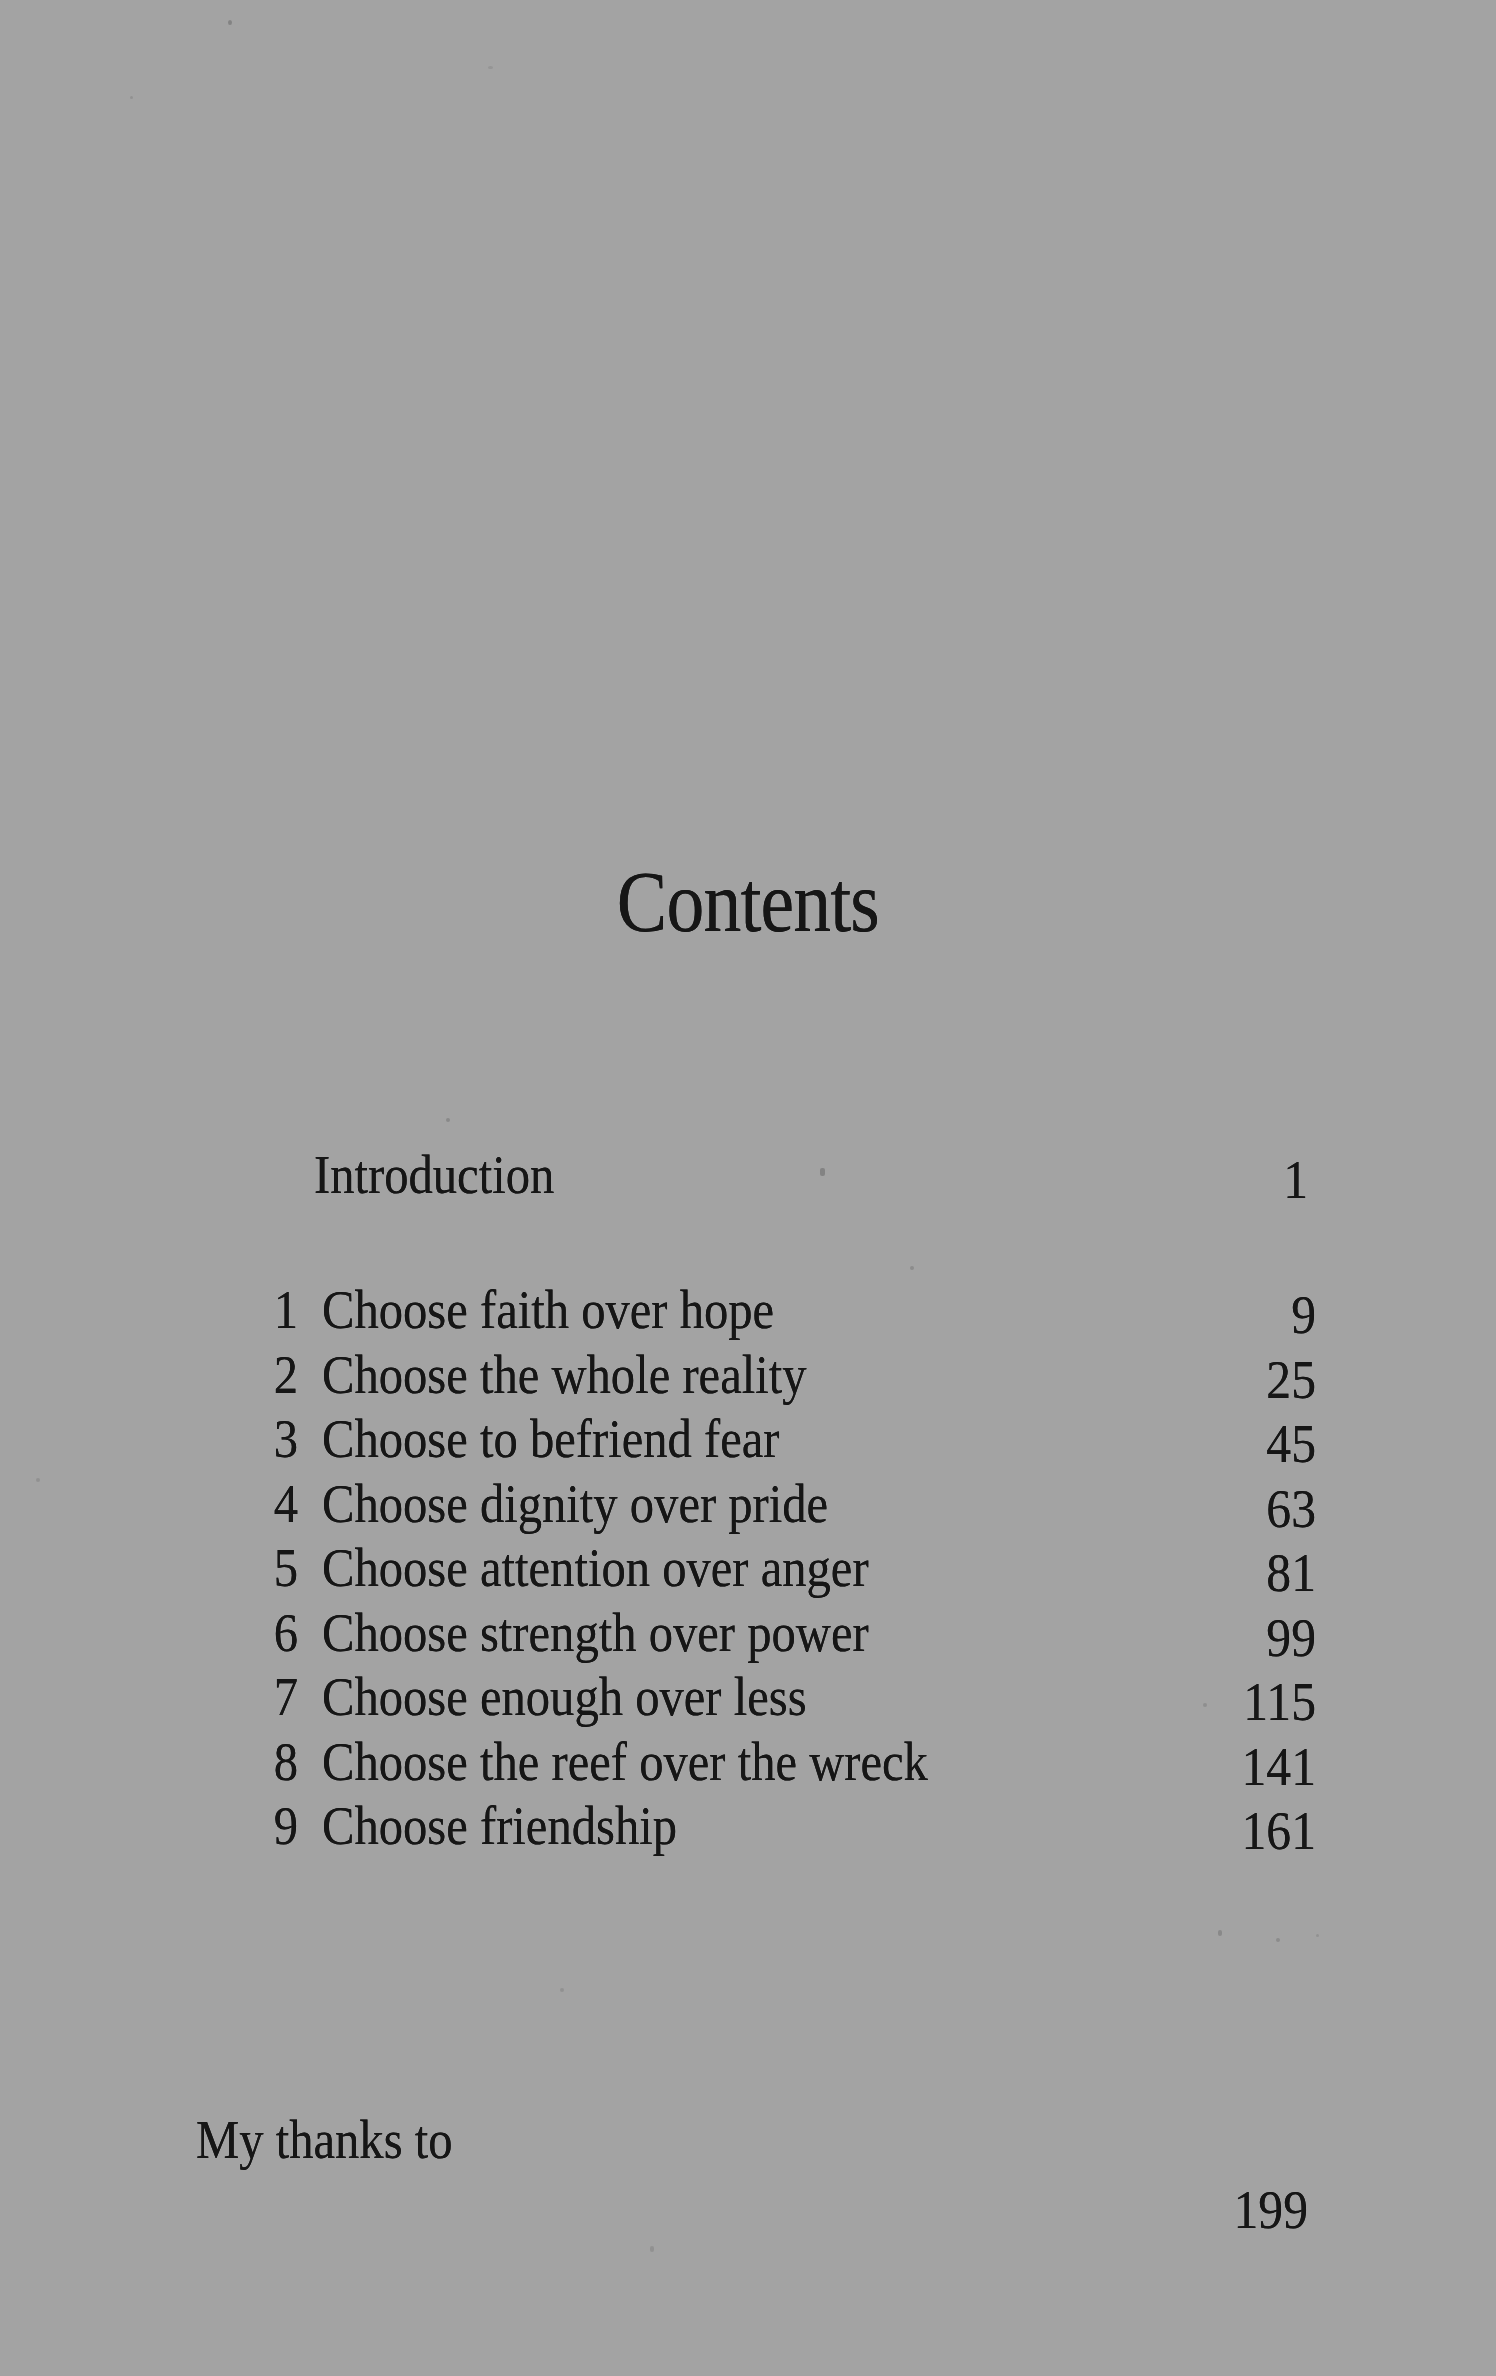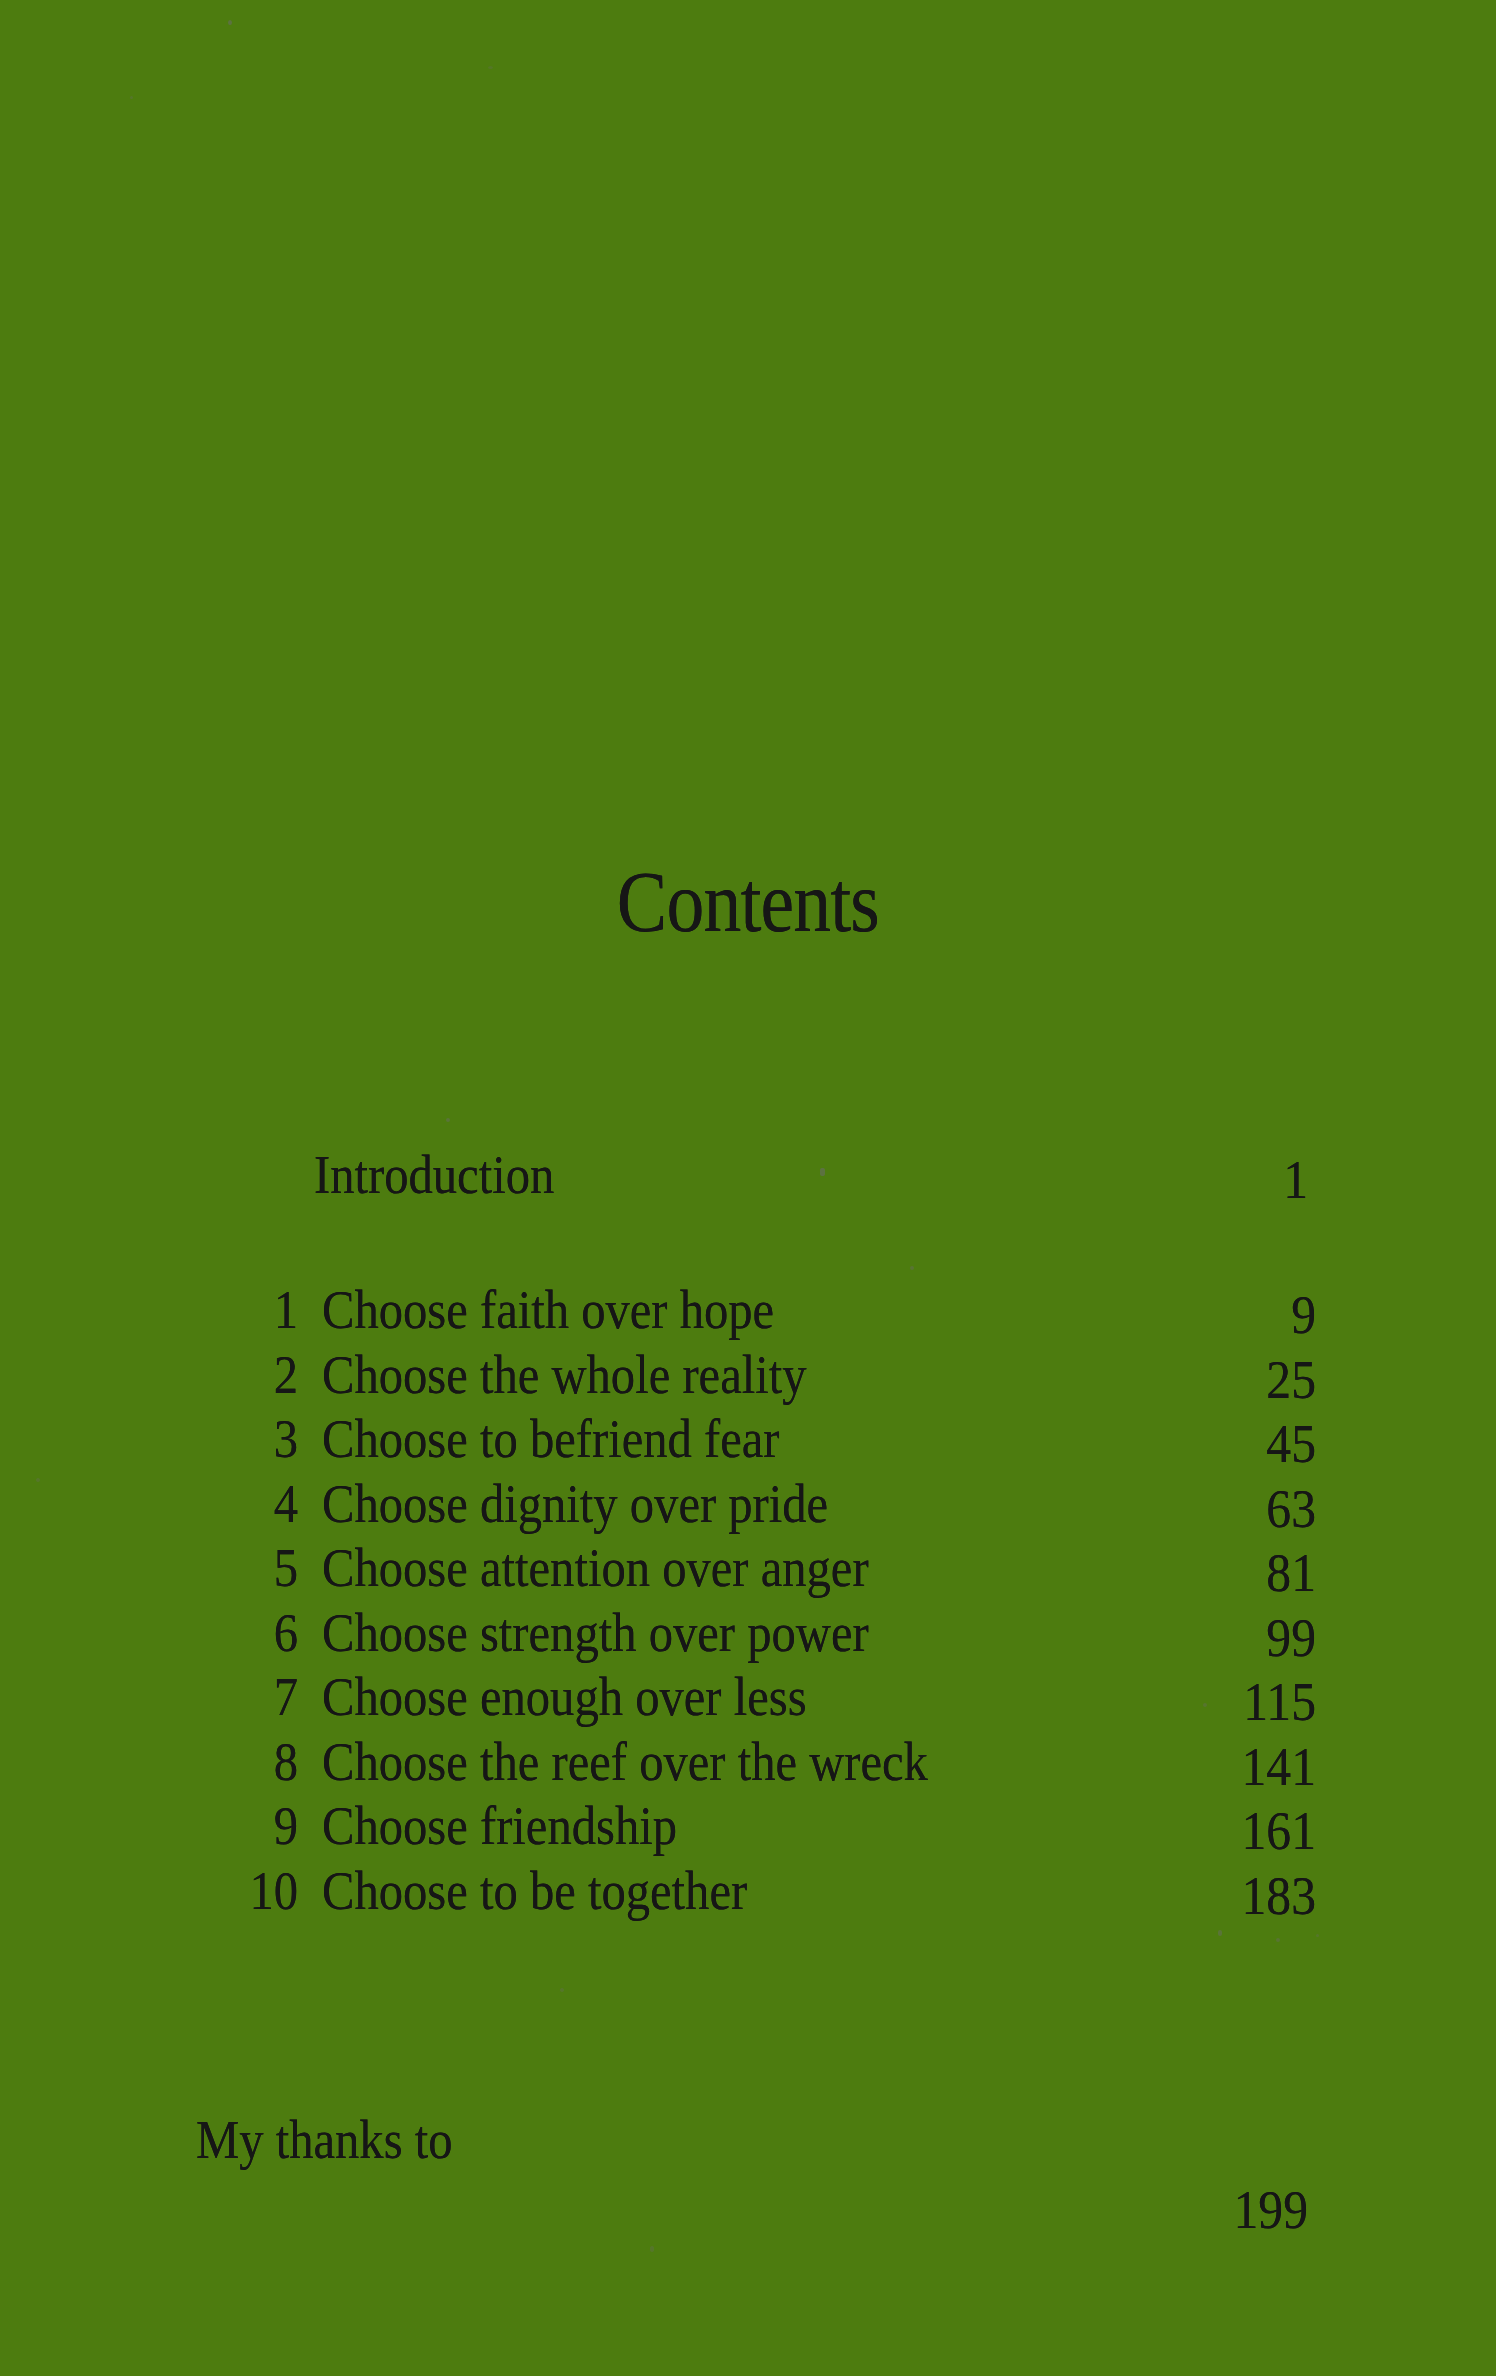--- a/index.html
+++ b/index.html
@@ -5,21 +5,21 @@
   html, body {
     margin: 0;
     padding: 0;
     background: #e8e8e6;
   }
   .page {
     position: relative;
     width: 1496px;
     height: 2376px;
     margin: 0 auto;
-    background: #4d7c0f;
+    background: #a3a3a3;
     overflow: hidden;
     font-family: "Liberation Serif", "DejaVu Serif", serif;
     color: #161616;
   }
   .page * {
     font-family: inherit;
     color: inherit;
   }
   .book-title {
     position: absolute;
@@ -149,25 +149,20 @@
     <div class="chapter-row">
       <span class="cell-num">8</span>
       <span class="cell-label">Choose the reef over the wreck</span>
       <span class="cell-page">141</span>
     </div>
     <div class="chapter-row">
       <span class="cell-num">9</span>
       <span class="cell-label">Choose friendship</span>
       <span class="cell-page">161</span>
     </div>
-    <div class="chapter-row">
-      <span class="cell-num">10</span>
-      <span class="cell-label">Choose to be together</span>
-      <span class="cell-page">183</span>
-    </div>
   </div>
 
   <div class="toc-row outro-row">
     <span class="cell-num"></span>
     <span class="cell-label">My thanks to</span>
     <span class="cell-page">199</span>
   </div>
 
   <div class="speck" style="left:228px; top:20px;  width:4px; height:5px; opacity:0.55;"></div>
   <div class="speck" style="left:130px; top:96px;  width:3px; height:3px; opacity:0.30;"></div>

